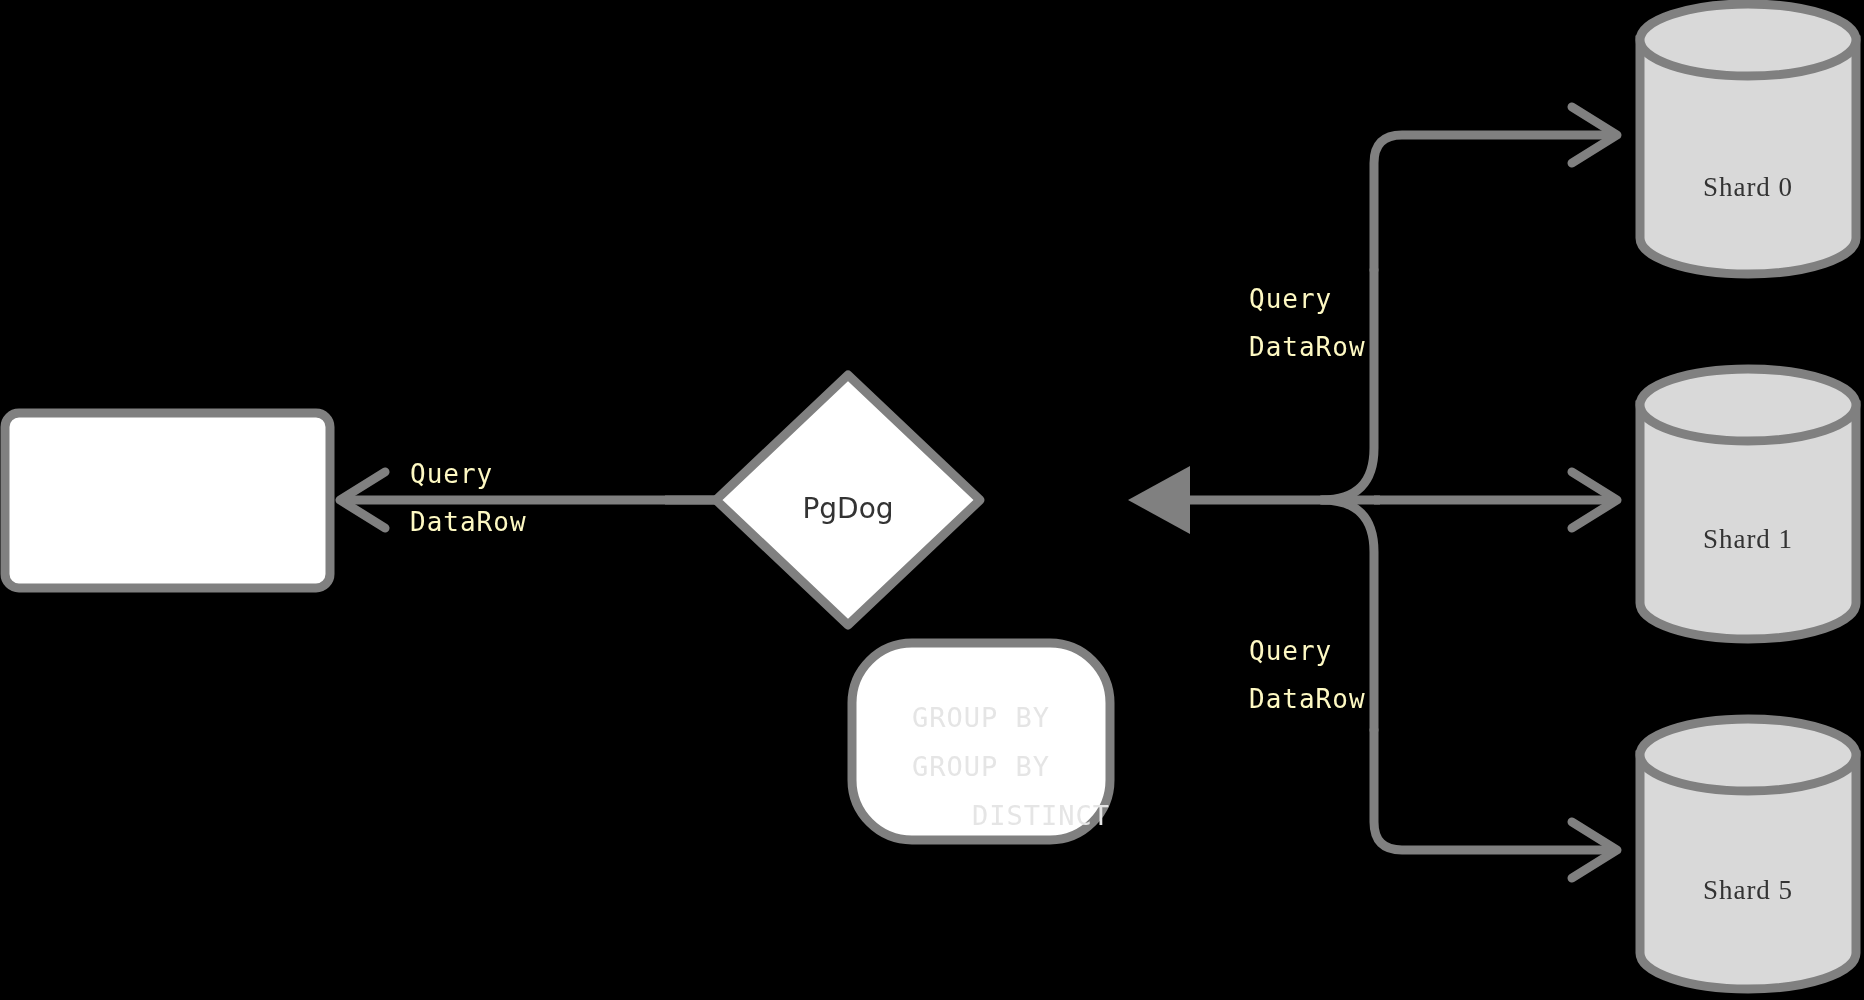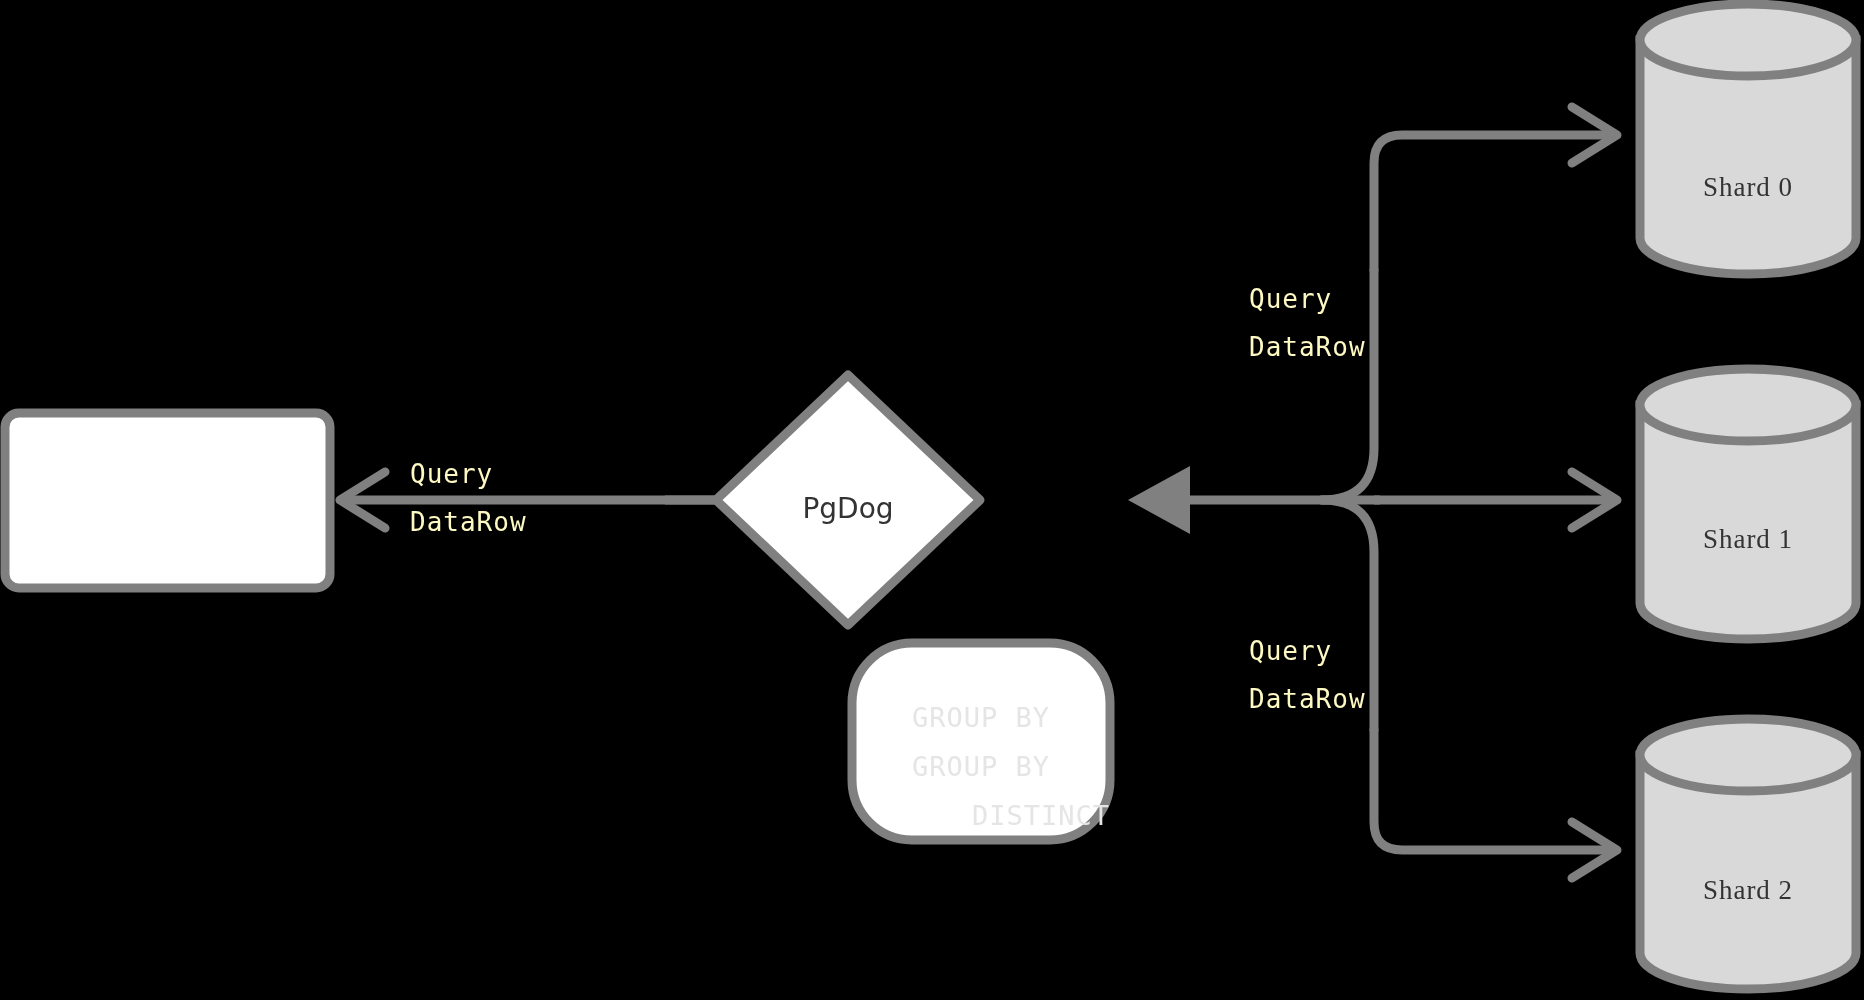--- a/index.html
+++ b/index.html
@@ -134,21 +134,21 @@
   <div class="node-label sans" style="left:716px; top:492px; width:264px;">PgDog</div>
 
   <div class="stack-label" style="left:852px; top:693px; width:258px;">GROUP BY</div>
   <div class="stack-label" style="left:852px; top:742px; width:258px;">GROUP BY</div>
   <div class="stack-label" style="left:852px; top:791px; width:258px;text-align:right;">DISTINCT</div>
 
   <div class="node-label" style="left:1640px; top:172px; width:216px;">Shard 0</div>
 
   <div class="node-label" style="left:1640px; top:524px; width:216px;">Shard 1</div>
 
-  <div class="node-label" style="left:1640px; top:875px; width:216px;">Shard 2</div>
+  <div class="node-label" style="left:1640px; top:875px; width:216px;">Shard 5</div>
 
   <div class="edge-label" style="left:410px; top:450px; width:250px;">Query</div>
   <div class="edge-label" style="left:410px; top:498px; width:250px;">DataRow</div>
 
   <div class="edge-label" style="left:1249px; top:275px; width:250px;">Query</div>
   <div class="edge-label" style="left:1249px; top:323px; width:250px;">DataRow</div>
 
   <div class="edge-label" style="left:1249px; top:627px; width:250px;">Query</div>
   <div class="edge-label" style="left:1249px; top:675px; width:250px;">DataRow</div>
 

